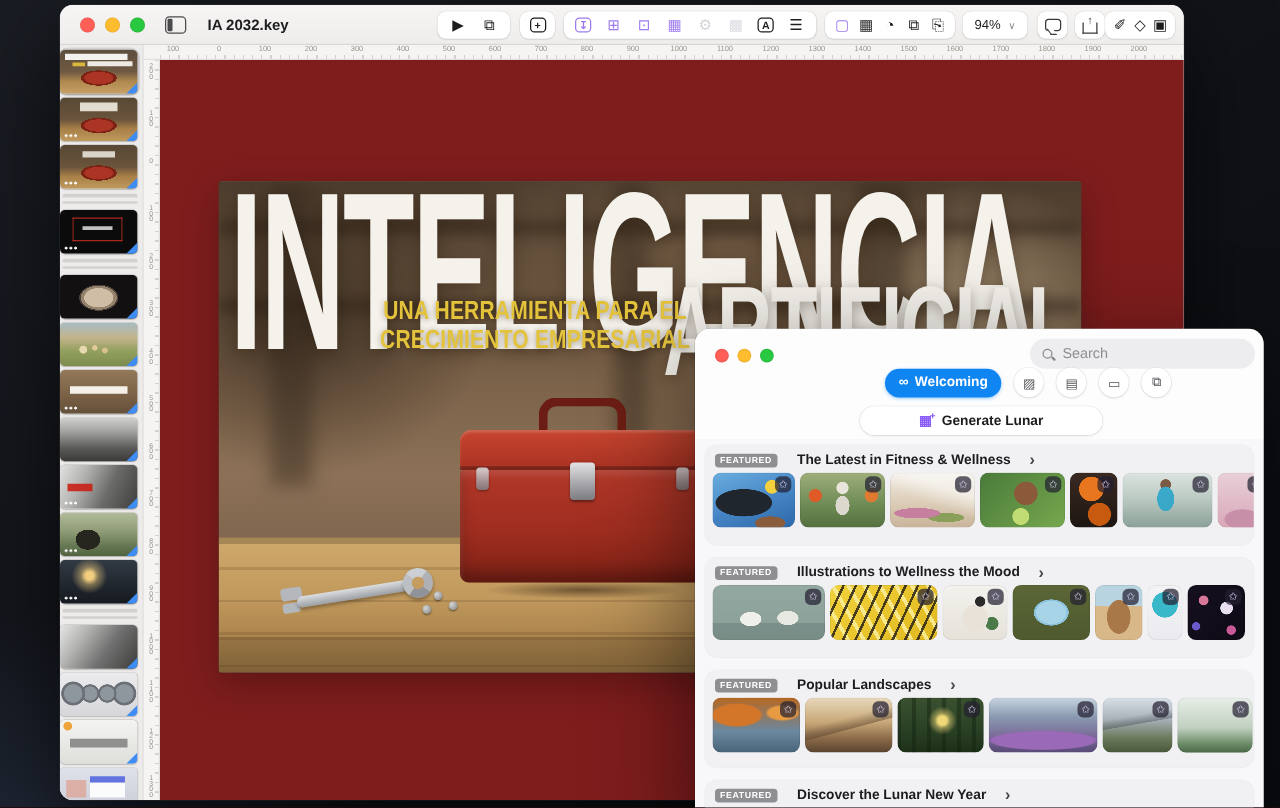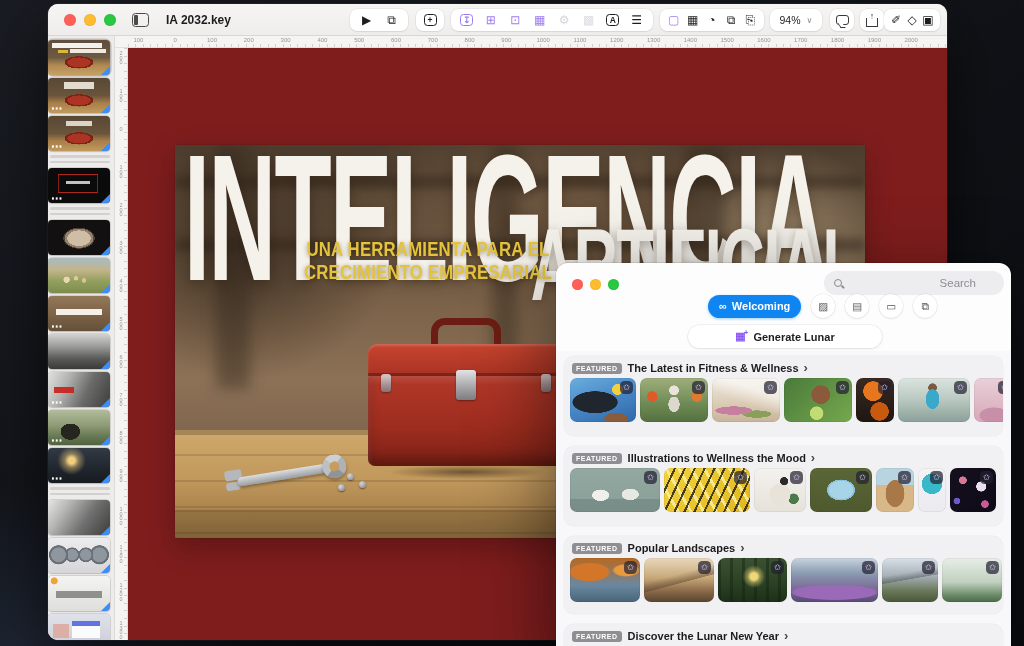--- a/index.html
+++ b/index.html
@@ -115,37 +115,37 @@
       background:linear-gradient(180deg,#fdfdfe 0 88px,#f8f8fa 88px);
       box-shadow:0 26px 80px rgba(0,0,0,.55),0 0 0 .5px rgba(0,0,0,.18);overflow:hidden;}
   .mw-lights{position:absolute;left:16px;top:16px;display:flex;gap:7px;}
   .mw-lights .light{width:11px;height:11px;}
   .mw-search{position:absolute;left:268px;top:8px;width:180px;height:24px;border-radius:13px;background:#ededf0;
       display:flex;align-items:center;gap:6px;padding:0 10px;}
   .mag{position:relative;width:8px;height:8px;border:1.4px solid #8a8a8e;border-radius:50%;flex:0 0 auto;}
   .mag:after{content:"";position:absolute;width:4px;height:1.5px;background:#8a8a8e;right:-3.5px;bottom:-1px;
       transform:rotate(45deg);border-radius:1px;}
   .mw-search input{border:none;outline:none;background:transparent;font-size:11.5px;color:#3a3a3c;width:130px;
-      font-family:"Liberation Sans",sans-serif;text-align:right;}
+      font-family:"Liberation Sans",sans-serif;}
   .mw-search input::placeholder{color:#8e8e93;}
   .mw-tabs{position:absolute;left:152px;top:31px;display:flex;align-items:center;}
   .disc{height:23px;border-radius:12px;background:#0e85f1;color:#fff;display:flex;align-items:center;gap:5px;
       padding:0 11px;font-size:11px;font-weight:700;box-shadow:0 1px 3px rgba(14,133,241,.4);}
   .disc-ic{font-size:11px;font-weight:700;}
   .mtab{width:24px;height:24px;border-radius:50%;background:#fff;margin-left:10px;display:inline-flex;
       align-items:center;justify-content:center;color:#55555a;font-size:10.5px;
       box-shadow:0 0 0 .5px rgba(0,0,0,.09),0 1px 2px rgba(0,0,0,.08);}
   .gen{position:absolute;left:132px;top:62px;width:194px;height:23px;border-radius:13px;background:#fff;
       display:flex;align-items:center;justify-content:center;gap:5px;font-size:11px;font-weight:700;color:#1d1d1f;
       box-shadow:0 0 0 .5px rgba(0,0,0,.09),0 1px 3px rgba(0,0,0,.08);}
   .gen-ic{color:#8a5cf6;font-size:11px;}
   .gen-plus{color:#8a5cf6;font-size:8px;font-weight:700;margin-left:-7px;margin-top:-8px;}
   .sec{position:absolute;left:8px;width:439px;background:#f1f1f4;border-radius:10px;
       box-shadow:0 0 0 .5px rgba(0,0,0,.05);}
-  .sec-h{display:flex;align-items:center;gap:6px;padding:6px 8px 4px;}
+  .sec-h{display:flex;align-items:center;gap:16px;padding:6px 8px 4px;}
   .badge{background:#8e8e93;color:#fff;font-size:7px;font-weight:700;letter-spacing:.5px;padding:2px 4px;
       border-radius:3px;line-height:1;}
   .sec-t{font-size:11px;font-weight:700;color:#1c1c1e;}
   .chev{font-size:13px;font-weight:700;color:#48484c;margin-left:-1px;line-height:10px;}
   .sec-row{padding:0 6px 6px;white-space:nowrap;overflow:hidden;}
   .mthumb{position:relative;display:inline-block;height:44px;border-radius:7px;margin-right:4px;vertical-align:top;
       overflow:hidden;box-shadow:inset 0 0 0 .5px rgba(0,0,0,.1);}
   .star{position:absolute;top:3px;right:3px;width:13px;height:13px;border-radius:4.5px;background:rgba(35,32,48,.72);
       color:#d9d2f7;font-size:8.5px;line-height:13px;text-align:center;}
 </style>

